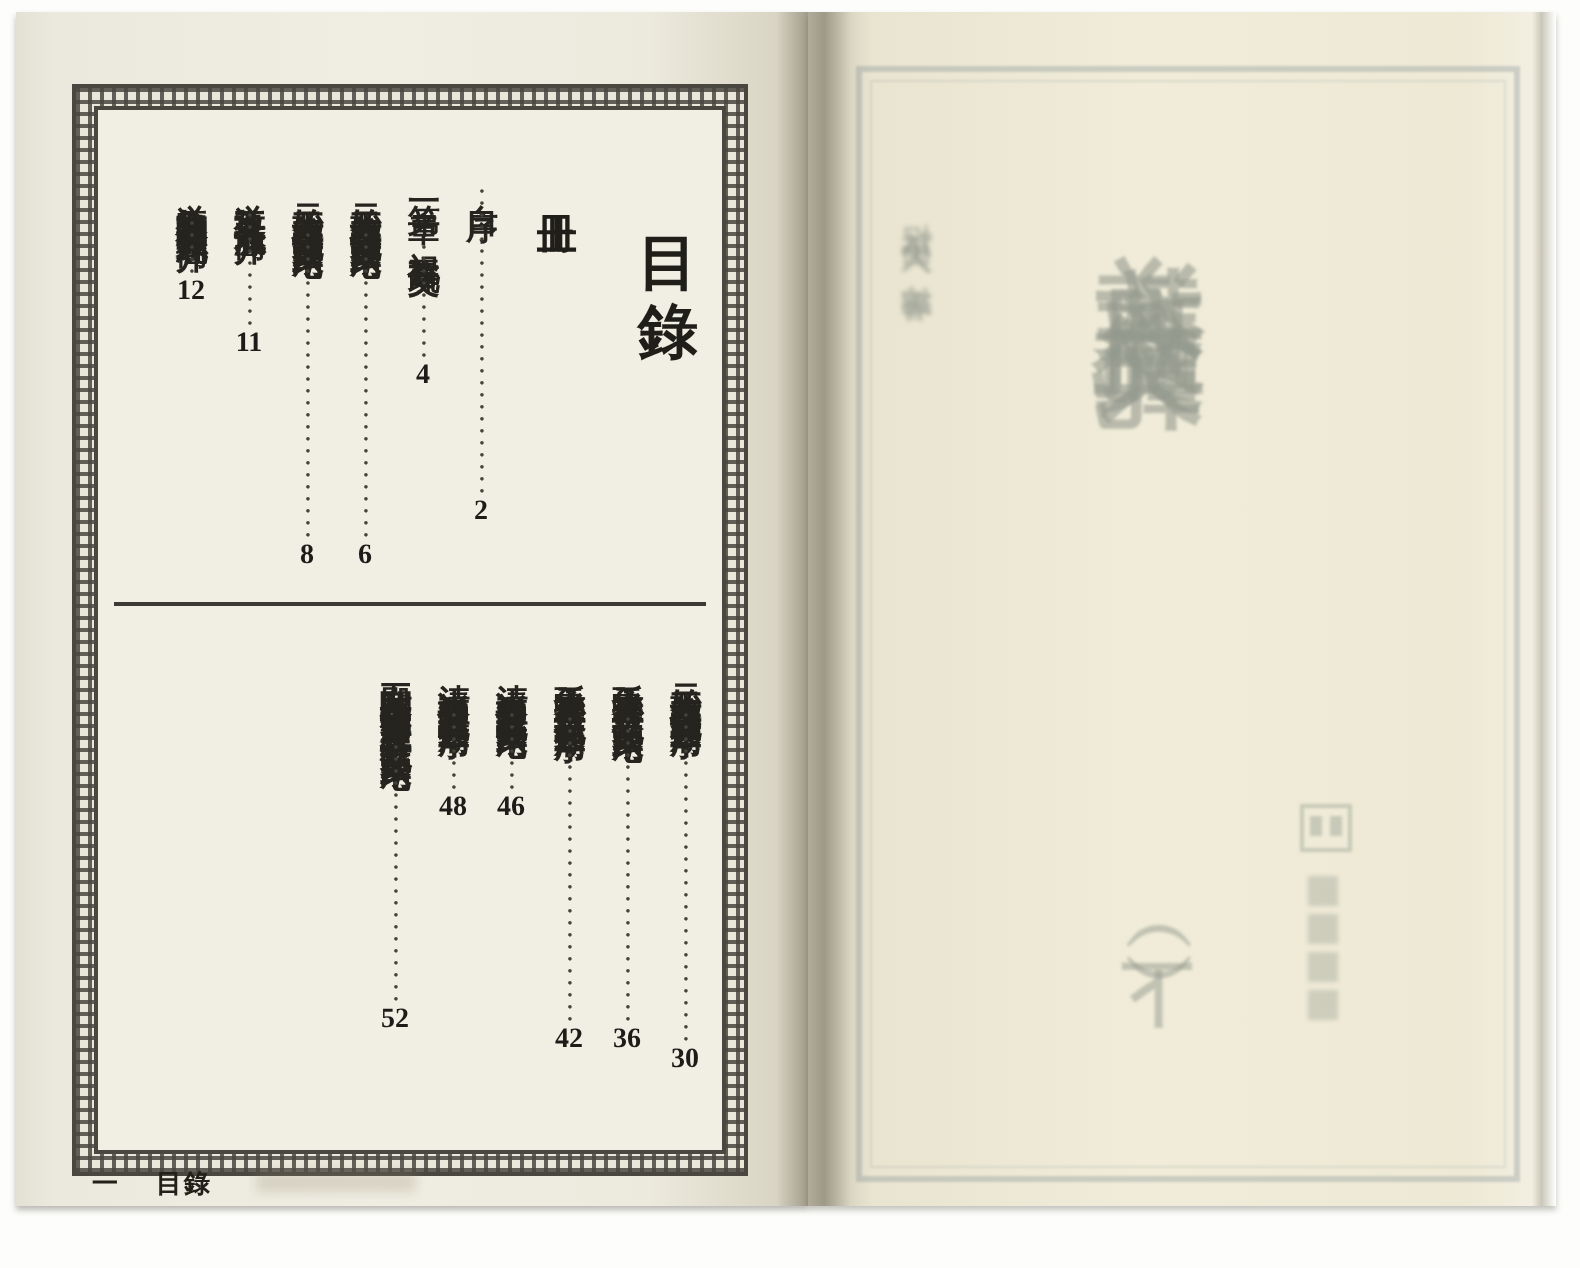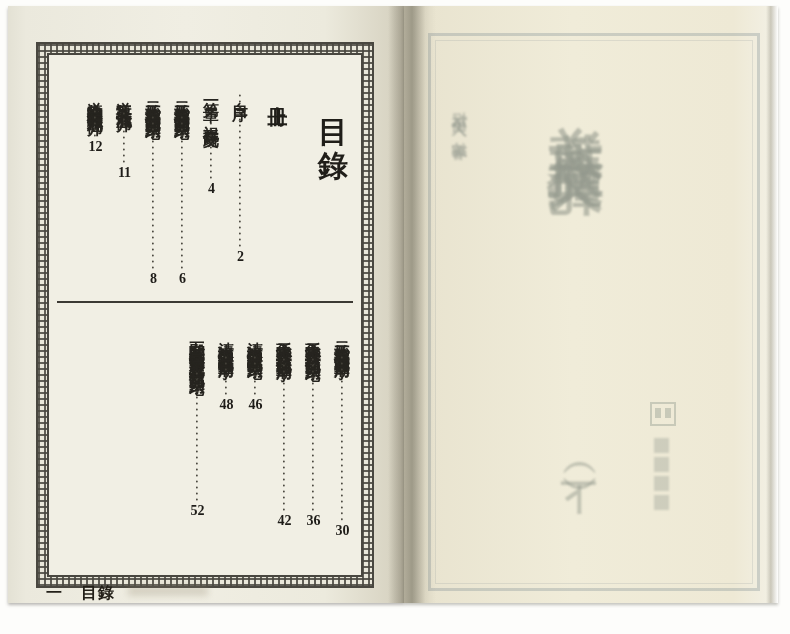--- a/index.html
+++ b/index.html
@@ -30,21 +30,21 @@
   .entry{height:100%;margin-left:7px;font-size:16px;line-height:21px;letter-spacing:2px;
     font-weight:600;color:#26241f;}
   .entry .dots{letter-spacing:1px;font-weight:400;font-size:15px;color:#45423a;}
   .entry .num{text-combine-upright:all;font-size:14px;font-weight:700;letter-spacing:0;color:#1e1c18;}
 
   
   .lghost{position:absolute;writing-mode:vertical-rl;transform:scaleX(-1);
     font-size:15px;letter-spacing:2px;color:rgba(120,118,105,.8);opacity:.13;
     filter:blur(1px);pointer-events:none;font-weight:600;}
 
-  .footer{position:absolute;left:38px;top:577px;font-size:16px;font-weight:700;color:#232019;
+  .footer{position:absolute;left:38px;top:577px;font-size:13px;font-weight:700;color:#232019;
     letter-spacing:1px;}
   .footer .fgap{display:inline-block;width:18px;}
   .footer-ghost{position:absolute;left:120px;top:580px;width:80px;height:10px;
     background:rgba(150,140,115,.28);filter:blur(3px);}
 
   
   .page-right{position:absolute;left:404px;top:6px;width:374px;height:597px;
     background:linear-gradient(90deg,#d8d3bf 0,#e9e4d0 26px,#f0ecd9 45%,#eee9d5 88%,#f2efe2 97%,#fafaf4 100%);
     box-shadow:0 2px 3px rgba(60,58,48,.3);}
   .rframe{position:absolute;left:24px;top:27px;width:332px;height:558px;box-sizing:border-box;

